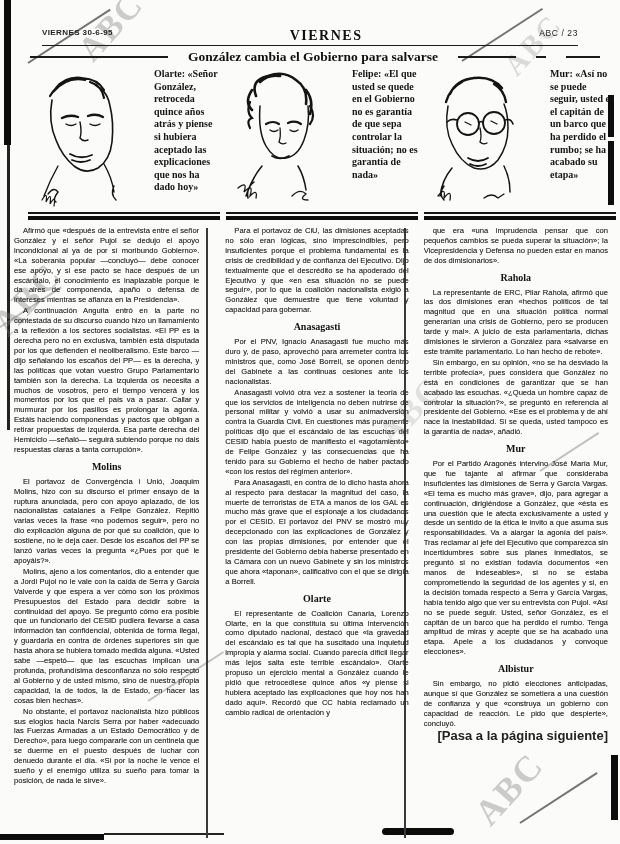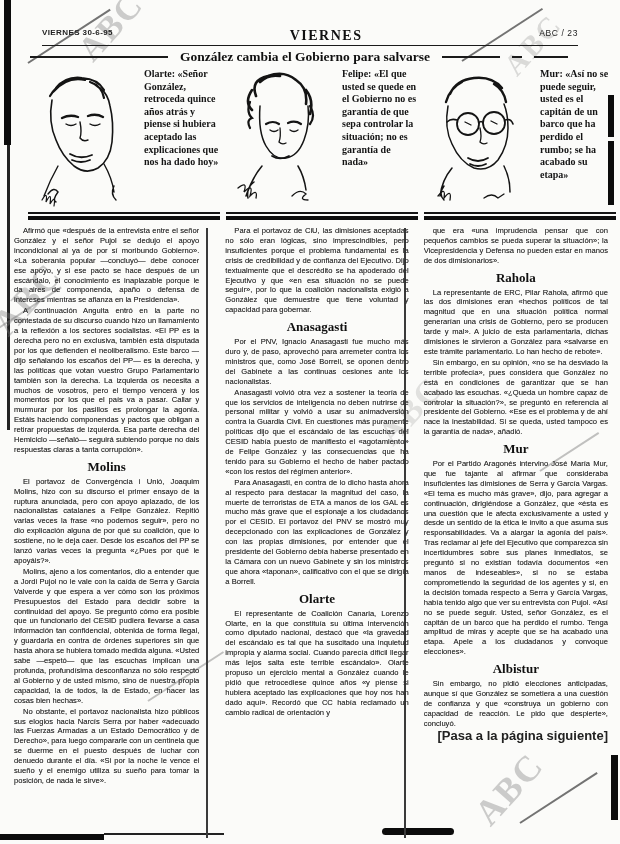--- a/index.html
+++ b/index.html
@@ -20,46 +20,46 @@
   .slash.light{background:rgba(120,120,120,.45);}
 
   
   .hdr{left:42px;top:28px;width:536px;display:flex;justify-content:space-between;align-items:flex-start;}
   .hdr-date{font-size:8px;font-weight:bold;letter-spacing:.4px;color:#222;}
   .hdr-section{font-family:"Liberation Serif",serif;font-size:14px;font-weight:bold;letter-spacing:1.5px;color:#111;}
   .hdr-page{font-size:8.5px;font-weight:normal;letter-spacing:.6px;color:#222;}
   .hdr-rule{left:42px;top:45px;width:536px;height:0;border-top:1.5px solid #1a1a1a;}
 
   
-  .headline-row{left:30px;top:49px;width:560px;display:flex;align-items:center;gap:12px;}
+  .headline-row{left:30px;top:49px;width:560px;display:flex;align-items:center;gap:20px;}
   .headline{font-family:"Liberation Serif",serif;font-size:13.5px;font-weight:bold;color:#101010;white-space:nowrap;}
   .hl-seg{height:0;border-top:2px solid #1a1a1a;flex:none;}
   .seg1{width:138px;} .seg2{width:58px;} .seg3{width:10px;} .seg4{width:34px;}
 
   
   .quotes{left:28px;top:66px;width:586px;display:flex;gap:6px;}
   .qblock{width:192px;display:flex;flex-direction:column;}
-  .qinner{display:flex;gap:6px;height:142px;}
+  .qinner{display:flex;gap:16px;height:142px;}
   .portrait{width:110px;height:142px;flex:none;}
   .qtext{font-family:"Liberation Serif",serif;font-weight:bold;font-size:10px;line-height:12.6px;
          color:#141414;width:78px;padding-top:2px;}
   .qrule{margin-top:4px;}
   .qrule .thin{height:2px;background:#151515;}
   .qrule .gap{height:2px;}
   .qrule .thick{height:4px;background:#0e0e0e;}
 
   
   .bodywrap{left:14px;top:226px;width:594px;display:flex;}
   .col{height:578px;overflow:hidden;text-align:justify;font-size:7.6px;line-height:9.9px;color:#313131;
        text-shadow:0 0 .4px rgba(40,40,40,.55);}
   .col1{width:188px;margin-right:26px;}
   .col2{width:186px;margin-right:15px;}
   .col3{width:187px;}
   .blk{text-indent:9px;margin:0 0 1px 0;}
-  .blk-h{font-family:"Liberation Serif",serif;font-weight:bold;font-size:13px;color:#111;
+  .blk-h{font-family:"Liberation Serif",serif;font-weight:bold;font-size:10px;color:#111;
          text-align:center;text-indent:0;margin:7px 0 5px 0;text-shadow:none;}
   .divider{width:1.5px;background:#3a3a3a;top:228px;height:610px;}
   .div1{left:206px;} .div2{left:404px;}
 
   .pasa{text-align:right;font-weight:bold;font-size:13px;color:#222;margin-top:2px;text-shadow:none;}
 
   svg .ink{stroke:#141414;fill:none;stroke-linecap:round;}
 </style>
 </head>
 <body>

